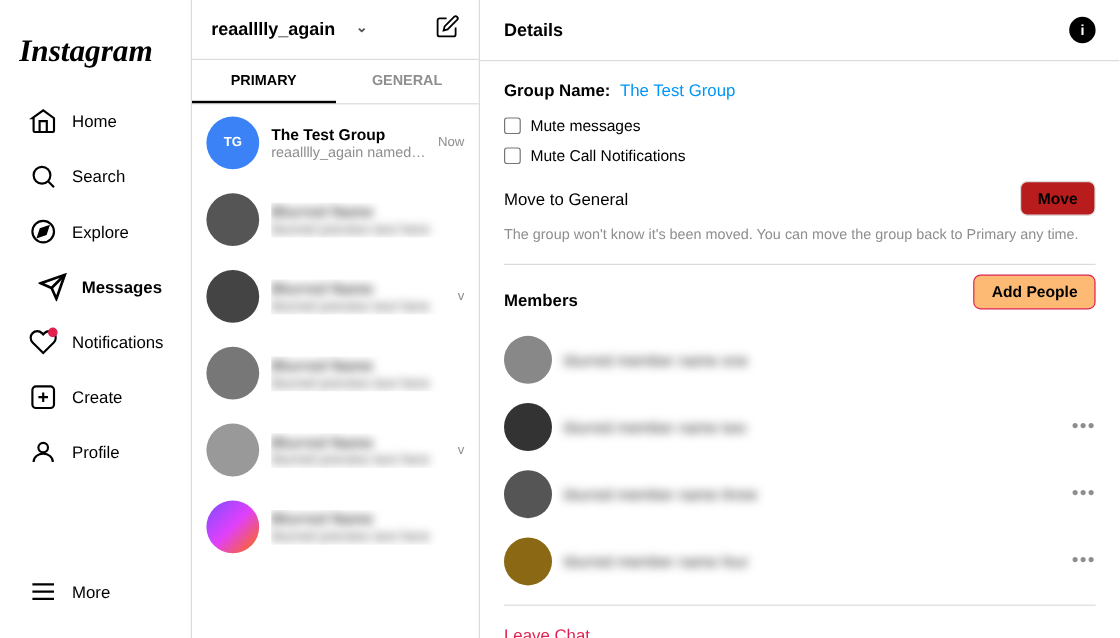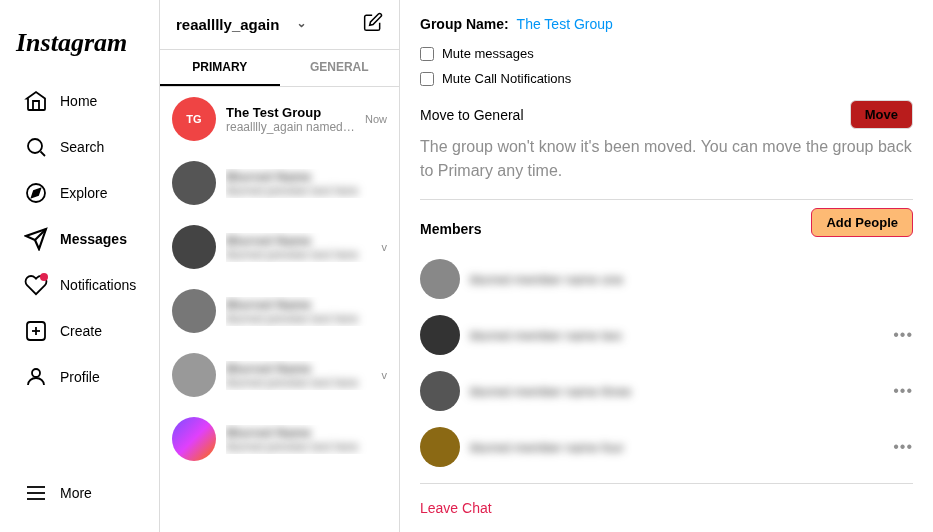--- a/index.html
+++ b/index.html
@@ -27,21 +27,21 @@
       display: flex;
       align-items: center;
       gap: 12px;
       padding: 10px 16px;
       cursor: pointer;
       border-radius: 8px;
       margin: 1px 8px;
       font-size: 14px;
       color: #000;
     }
-    .sidebar-item.active { font-weight: 700; }
+    .sidebar-item.active { font-weight: 700; justify-content: flex-end; }
     .sidebar-icon { width: 24px; height: 24px; display: flex; align-items: center; justify-content: center; position: relative; }
     .sidebar-bottom {
       margin-top: auto;
     }
     .notif-dot {
       width: 8px; height: 8px; background: #e0214f; border-radius: 50%;
       position: absolute; top: 0; right: 0;
     }
 
     
@@ -176,21 +176,21 @@
       padding: 6px 14px;
       border: 1px solid #dbdbdb;
       background: #b91c1c;
       border-radius: 6px;
       font-size: 13px;
       font-weight: 600;
       cursor: pointer;
       color: #000;
     }
     .move-hint {
-      font-size: 16px;
+      font-size: 12px;
       color: #8e8e8e;
       margin-bottom: 16px;
       line-height: 1.5;
     }
     .divider { border: none; border-top: 1px solid #dbdbdb; margin: 8px 0; }
     .members-row {
       display: flex;
       align-items: flex-end;
       justify-content: space-between;
       margin-bottom: 14px;
@@ -336,21 +336,21 @@
   </div>
 
   <div class="tabs">
     <div class="tab active">PRIMARY</div>
     <div class="tab">GENERAL</div>
   </div>
 
   <div class="conversation-list">
 
     <div class="conversation-item">
-      <div class="avatar group-avatar" style="background:#ef4444; color:#fff; font-size:11px; font-weight:700;">TG</div>
+      <div class="avatar group-avatar" style="background:#3b82f6; color:#fff; font-size:11px; font-weight:700;">TG</div>
       <div class="conv-info">
         <div class="conv-name">The Test Group</div>
         <div class="conv-preview">reaalllly_again named the gr...</div>
       </div>
       <span class="conv-time">Now</span>
     </div>
 
     <div class="conversation-item">
       <div class="avatar" style="background:#555;"></div>
       <div class="conv-info">
@@ -390,20 +390,24 @@
       <div class="conv-info">
         <div class="conv-name blurred-text">Blurred Name</div>
         <div class="conv-preview blurred-text">blurred preview text here</div>
       </div>
     </div>
 
   </div>
 </div>
 
 <div class="details-panel">
+  <div class="details-header">
+    <span style="font-size:15px; font-weight:600;">Details</span>
+    <div class="info-icon">i</div>
+  </div>
 
   <div class="details-content">
 
     <div class="group-name-row">
       <span class="group-name-label">Group Name:</span>
       <span class="group-name-value">The Test Group</span>
     </div>
 
     <div class="checkbox-row">
       <input type="checkbox" style="">

